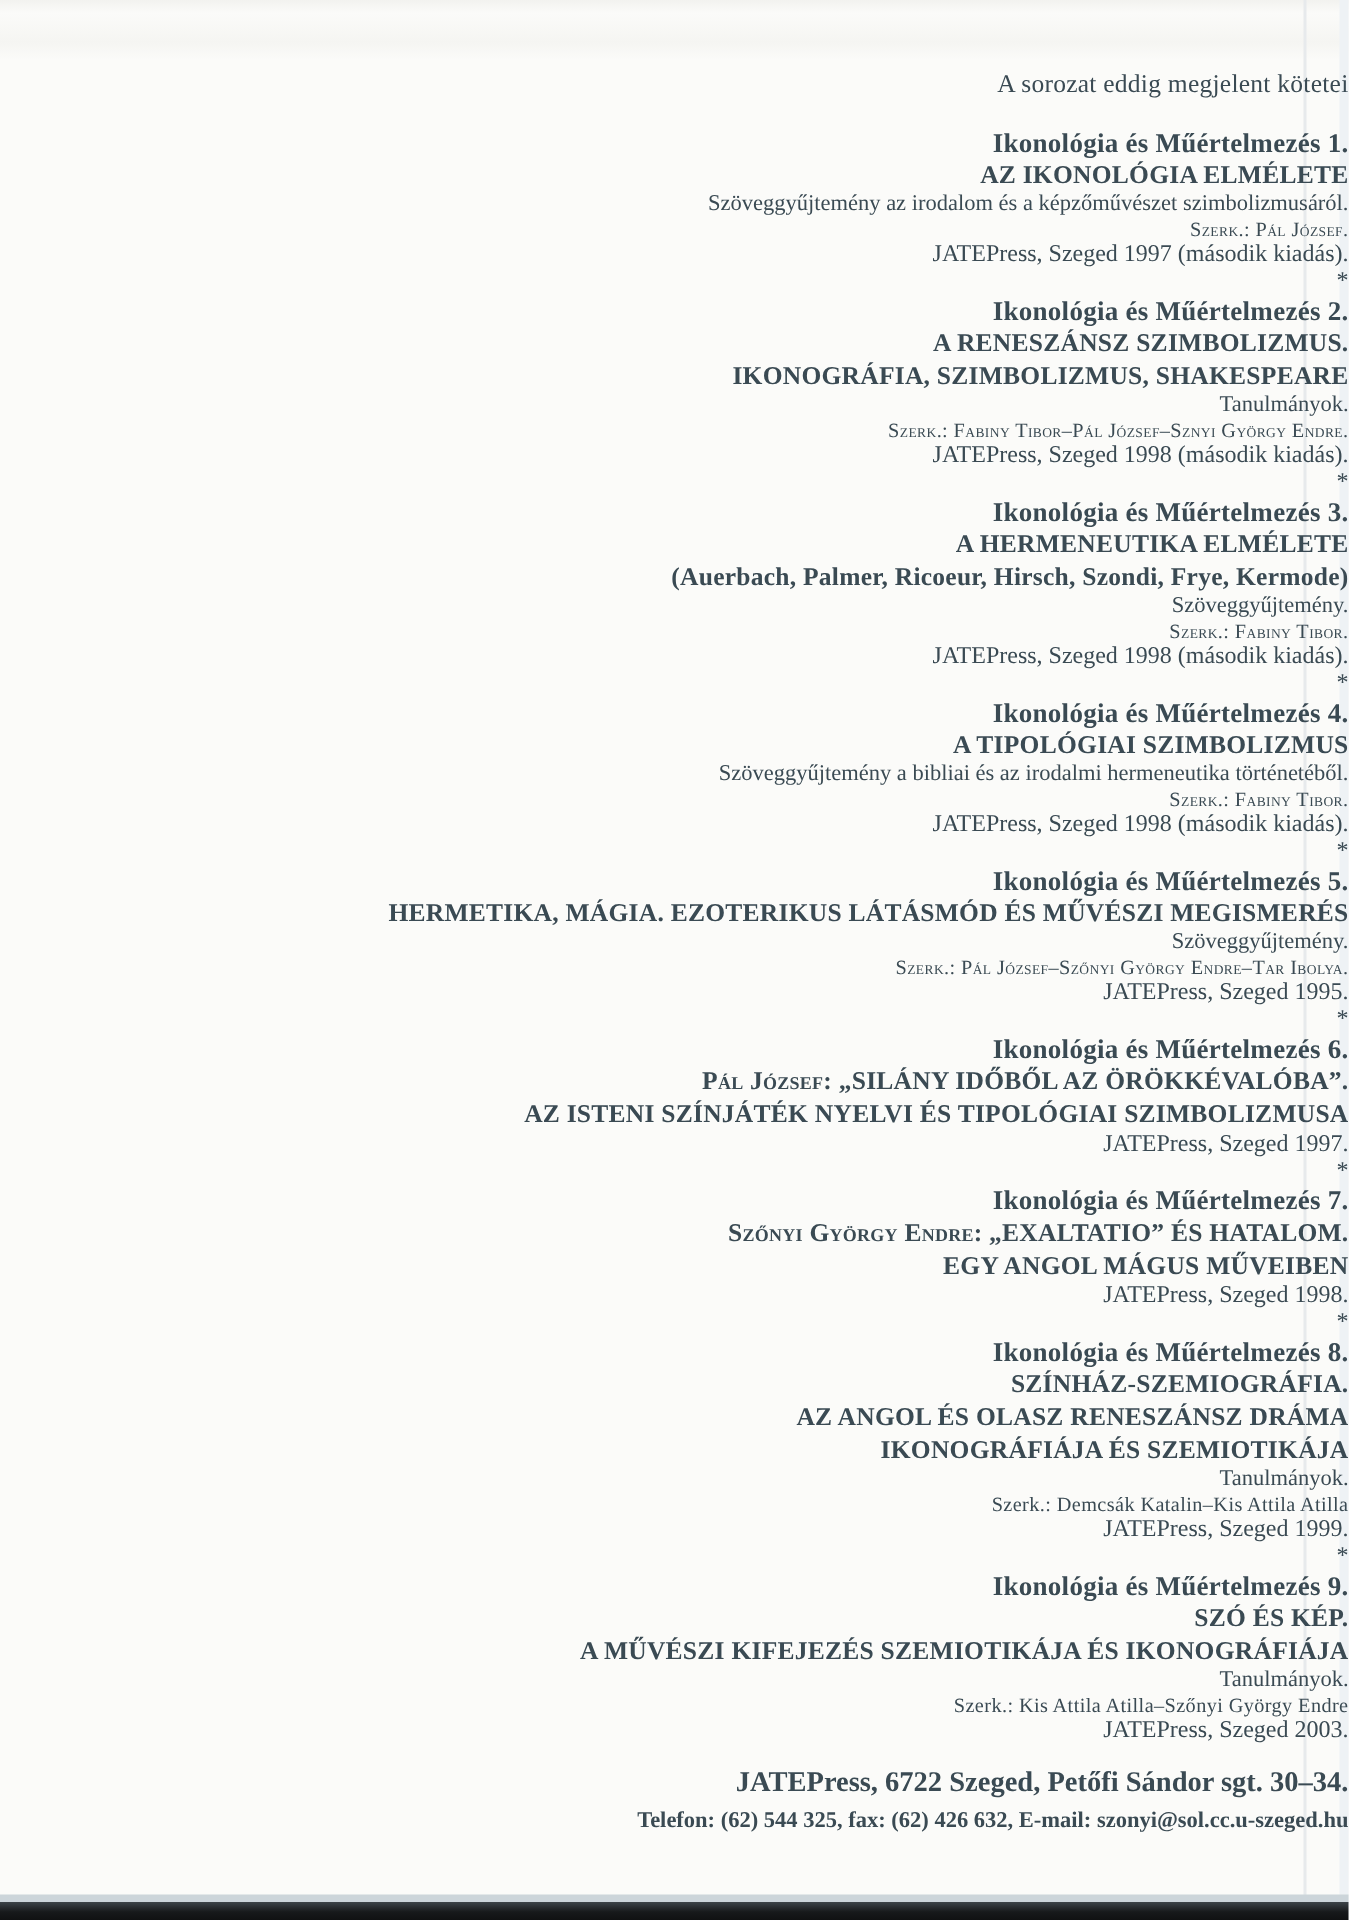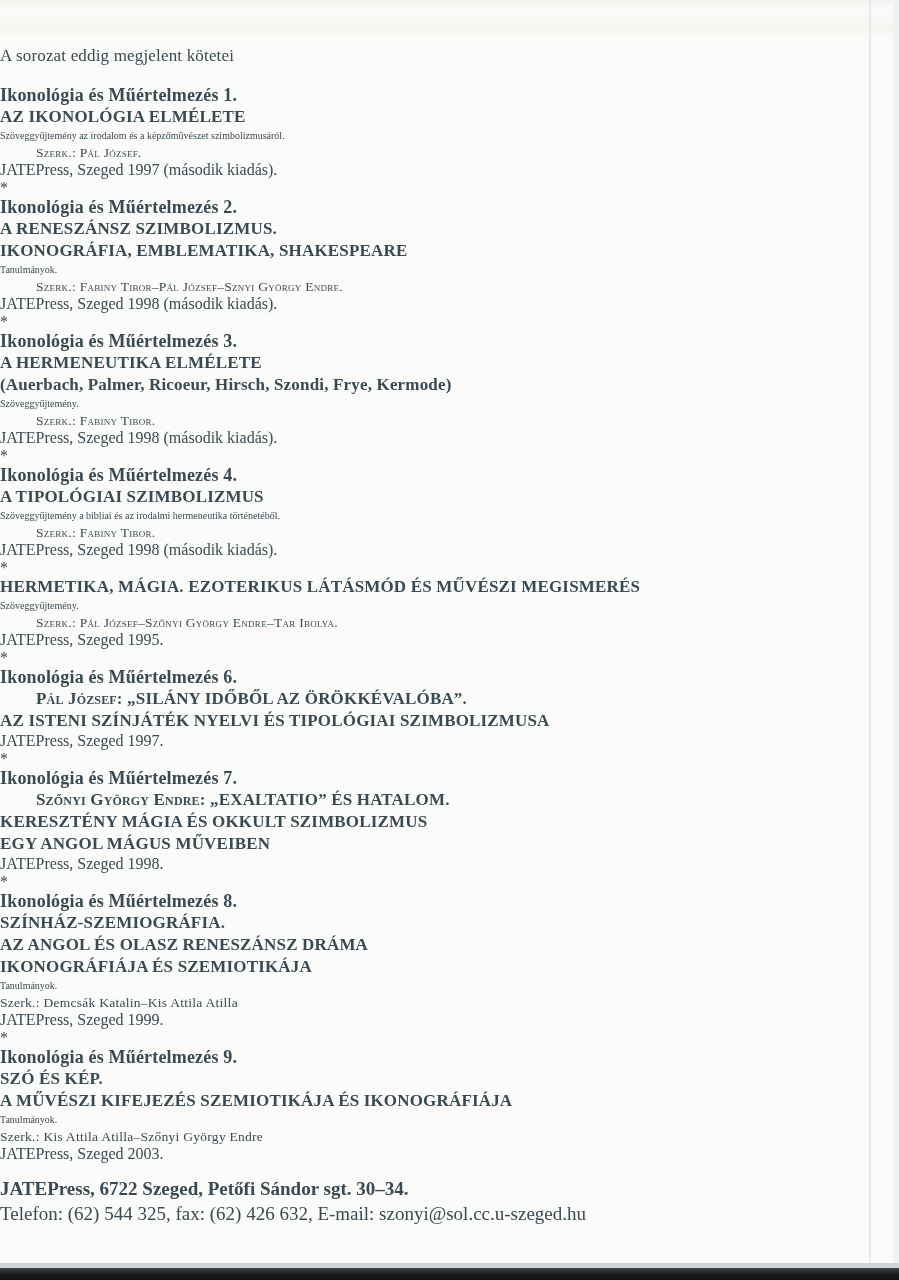--- a/index.html
+++ b/index.html
@@ -6,21 +6,21 @@
   body {
     width: 899px; height: 1280px;
     background: var(--paper, #fbfbf9);
     overflow: hidden;
     font-family: "Liberation Serif", "DejaVu Serif", serif;
     color: var(--ink, #3a4a53);
     position: relative;
   }
   .page {
     position: absolute; inset: 0;
-    text-align: left;
+    text-align: right;
     padding-top: 44px;
     box-sizing: border-box;
   }
   
   .scan-streak-top {
     position: absolute; left: 0; top: 0; width: 899px; height: 40px;
     background: linear-gradient(180deg, #f2f2ef 0%, #fbfbf9 22%, #f5f5f2 70%, #fbfbf9 100%);
     pointer-events: none;
   }
   .scan-edge-right {
@@ -44,29 +44,29 @@
     font-size: 17px; line-height: 24px; margin-bottom: 16px;
     letter-spacing: 0.01em;
   }
   .entry { margin: 0 auto; }
   .entry-series {
     margin: 0; font-size: 18px; font-weight: 700; line-height: 22px;
     letter-spacing: 0.01em;
   }
   .line { line-height: 22px; }
   .line-title   { font-weight: 700; font-size: 17px; line-height: 22px; letter-spacing: 0.01em; }
-  .line-small   { font-size: 10px; line-height: 16px; }
+  .line-small   { font-size: 15px; line-height: 16px; }
   .line-editor  { font-size: 13.5px; line-height: 17px; letter-spacing: 0.02em; }
   .line-imprint { font-size: 16px; line-height: 18px; }
   .line-smallcaps { font-variant: small-caps; padding-left: 36px; }
   .separator { font-size: 16px; line-height: 17px; }
   .footer { margin-top: 14px; }
   .footer-intro   { font-size: 17px; line-height: 24px; }
   .footer-address { font-size: 19px; font-weight: 700; line-height: 24px; font-family: Liberation Serif, serif; }
-  .footer-contact { font-size: 19px; font-weight: 400; line-height: 26px; }
+  .footer-contact { font-size: 15px; font-weight: 700; line-height: 26px; }
 </style>
 </head>
 <body style="--ink: #3a4a53; --paper: #fbfbf9;">
 
 <div class="scan-streak-top"></div>
 <div class="scan-edge-right"></div>
 <div class="scan-strip-right"></div>
 
 <div class="page">
   <div class="page-header">A sorozat eddig megjelent kötetei</div>
@@ -75,21 +75,21 @@
         <h3 class="entry-series">Ikonológia és Műértelmezés 1.</h3>
         <div class="line line-title">AZ IKONOLÓGIA ELMÉLETE</div>
         <div class="line line-small">Szöveggyűjtemény az irodalom és a képzőművészet szimbolizmusáról.</div>
         <div class="line line-editor line-smallcaps">Szerk.: Pál József.</div>
         <div class="line line-imprint">JATEPress, Szeged 1997 (második kiadás).</div>
       </section>
       <div class="separator">*</div>
       <section class="entry">
         <h3 class="entry-series">Ikonológia és Műértelmezés 2.</h3>
         <div class="line line-title">A RENESZÁNSZ SZIMBOLIZMUS.</div>
-        <div class="line line-title">IKONOGRÁFIA, EMBLEMATIKA, SHAKESPEARE</div>
+        <div class="line line-title">IKONOGRÁFIA, SZIMBOLIZMUS, SHAKESPEARE</div>
         <div class="line line-small">Tanulmányok.</div>
         <div class="line line-editor line-smallcaps">Szerk.: Fabiny Tibor–Pál József–Sznyi György Endre.</div>
         <div class="line line-imprint">JATEPress, Szeged 1998 (második kiadás).</div>
       </section>
       <div class="separator">*</div>
       <section class="entry">
         <h3 class="entry-series">Ikonológia és Műértelmezés 3.</h3>
         <div class="line line-title">A HERMENEUTIKA ELMÉLETE</div>
         <div class="line line-title">(Auerbach, Palmer, Ricoeur, Hirsch, Szondi, Frye, Kermode)</div>
         <div class="line line-small">Szöveggyűjtemény.</div>
@@ -99,37 +99,37 @@
       <div class="separator">*</div>
       <section class="entry">
         <h3 class="entry-series">Ikonológia és Műértelmezés 4.</h3>
         <div class="line line-title">A TIPOLÓGIAI SZIMBOLIZMUS</div>
         <div class="line line-small">Szöveggyűjtemény a bibliai és az irodalmi hermeneutika történetéből.</div>
         <div class="line line-editor line-smallcaps">Szerk.: Fabiny Tibor.</div>
         <div class="line line-imprint">JATEPress, Szeged 1998 (második kiadás).</div>
       </section>
       <div class="separator">*</div>
       <section class="entry">
+        <h3 class="entry-series">Ikonológia és Műértelmezés 5.</h3>
         <div class="line line-title">HERMETIKA, MÁGIA. EZOTERIKUS LÁTÁSMÓD ÉS MŰVÉSZI MEGISMERÉS</div>
         <div class="line line-small">Szöveggyűjtemény.</div>
         <div class="line line-editor line-smallcaps">Szerk.: Pál József–Szőnyi György Endre–Tar Ibolya.</div>
         <div class="line line-imprint">JATEPress, Szeged 1995.</div>
       </section>
       <div class="separator">*</div>
       <section class="entry">
         <h3 class="entry-series">Ikonológia és Műértelmezés 6.</h3>
         <div class="line line-title line-smallcaps">Pál József: „SILÁNY IDŐBŐL AZ ÖRÖKKÉVALÓBA”.</div>
         <div class="line line-title">AZ ISTENI SZÍNJÁTÉK NYELVI ÉS TIPOLÓGIAI SZIMBOLIZMUSA</div>
         <div class="line line-imprint">JATEPress, Szeged 1997.</div>
       </section>
       <div class="separator">*</div>
       <section class="entry">
         <h3 class="entry-series">Ikonológia és Műértelmezés 7.</h3>
         <div class="line line-title line-smallcaps">Szőnyi György Endre: „EXALTATIO” ÉS HATALOM.</div>
-        <div class="line line-title">KERESZTÉNY MÁGIA ÉS OKKULT SZIMBOLIZMUS</div>
         <div class="line line-title">EGY ANGOL MÁGUS MŰVEIBEN</div>
         <div class="line line-imprint">JATEPress, Szeged 1998.</div>
       </section>
       <div class="separator">*</div>
       <section class="entry">
         <h3 class="entry-series">Ikonológia és Műértelmezés 8.</h3>
         <div class="line line-title">SZÍNHÁZ-SZEMIOGRÁFIA.</div>
         <div class="line line-title">AZ ANGOL ÉS OLASZ RENESZÁNSZ DRÁMA</div>
         <div class="line line-title">IKONOGRÁFIÁJA ÉS SZEMIOTIKÁJA</div>
         <div class="line line-small">Tanulmányok.</div>

